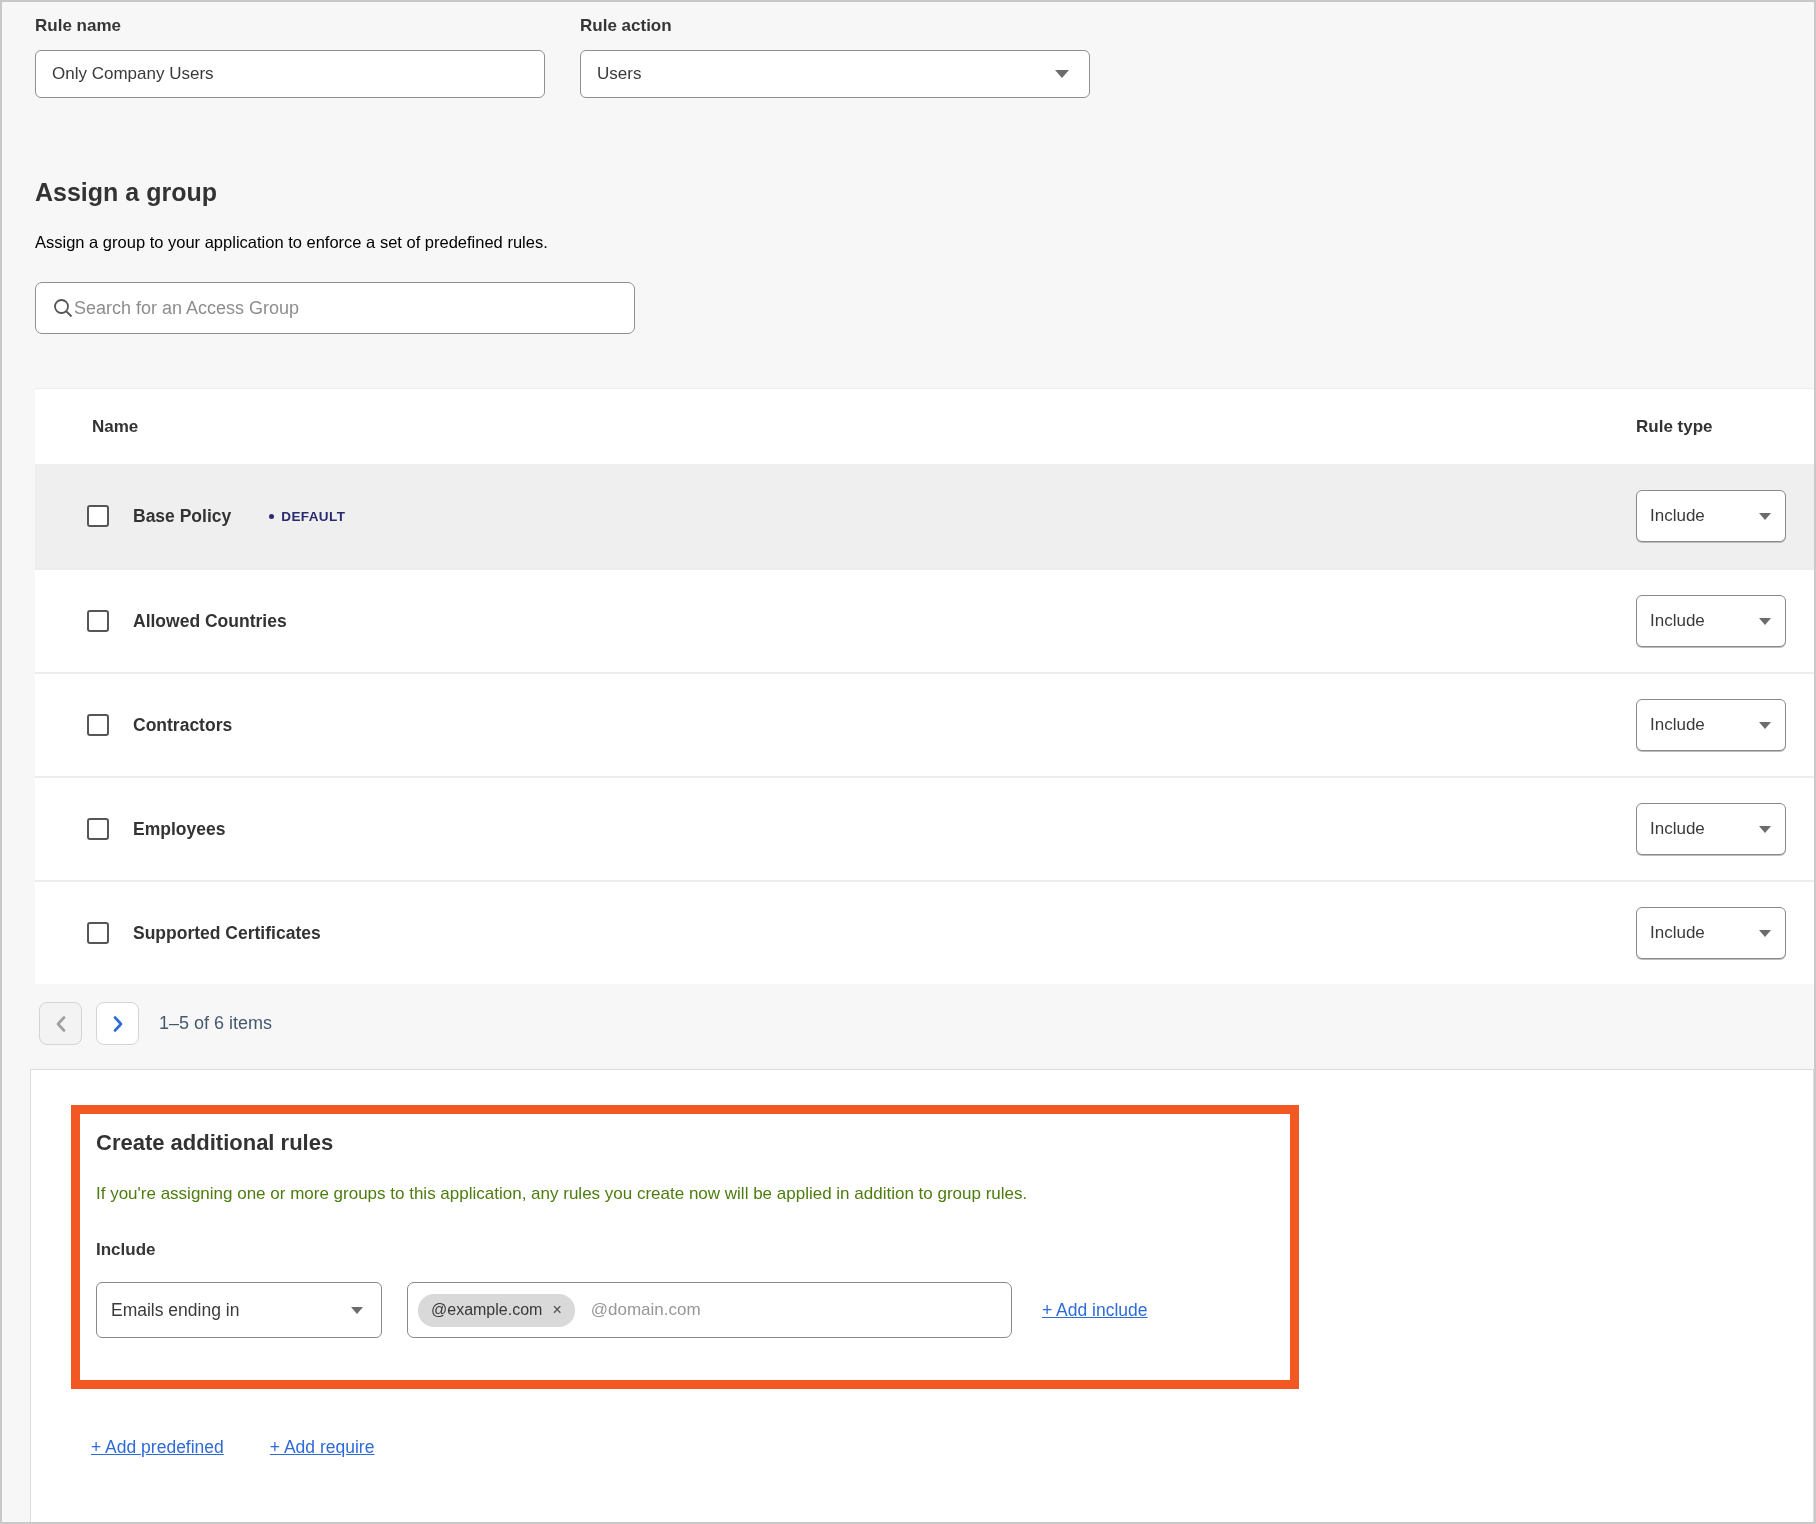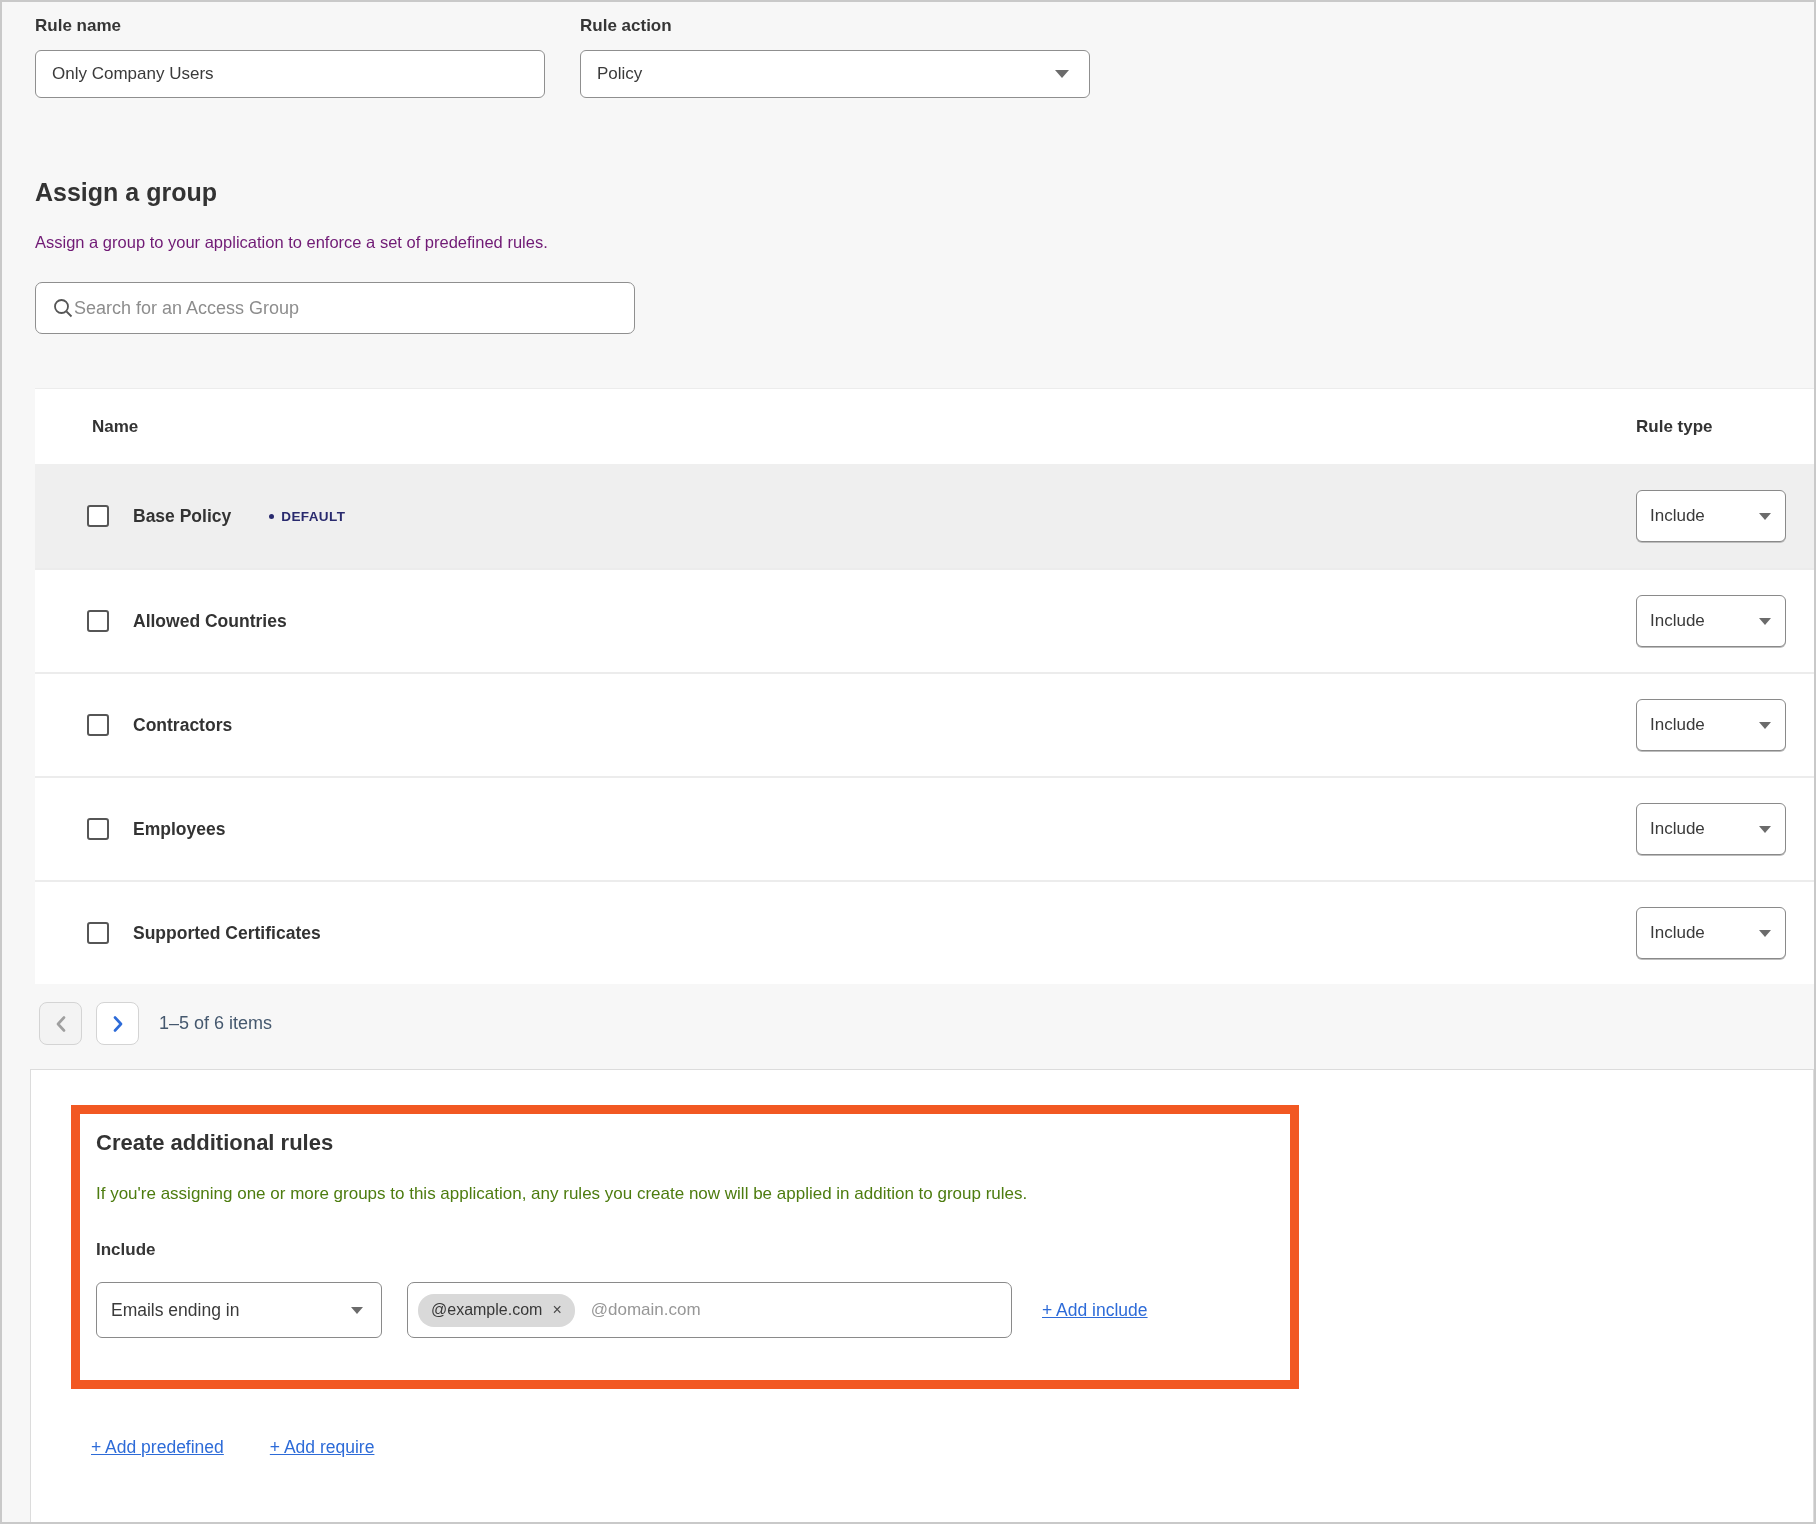--- a/index.html
+++ b/index.html
@@ -31,21 +31,21 @@
   }
   .caret {
     width: 0; height: 0;
     border-left: 7px solid transparent; border-right: 7px solid transparent;
     border-top: 8px solid #6b6b6b;
   }
   .caret.small { border-left-width: 6px; border-right-width: 6px; border-top-width: 7px; }
 
   
   .section-heading { font-size: 25px; font-weight: 700; color:#333; margin: 80px 0 0 33px; }
-  .section-desc { font-size: 16.5px; color: #701a75; margin: 26px 0 0 33px; }
+  .section-desc { font-size: 16.5px; color: #000000; margin: 26px 0 0 33px; }
   .searchbox {
     width: 600px; height: 52px; background:#fff;
     border: 1px solid #8f8f8f; border-radius: 7px;
     display:flex; align-items:center; padding: 0 16px;
     margin: 30px 0 0 33px;
   }
   .searchbox svg { flex: 0 0 auto; }
   .searchbox input {
     border:none; outline:none; flex:1; font-size:18px; color:#3a3a3a;
     font-family: inherit; background: transparent;
@@ -139,21 +139,21 @@
 <div class="page">
 
   <div class="top-form">
     <div>
       <label class="field-label">Rule name</label>
       <input class="textbox" type="text" value="Only Company Users" style="">
     </div>
     <div>
       <label class="field-label">Rule action</label>
       <div class="selectbox">
-        <span>Policy</span>
+        <span>Users</span>
         <span class="caret"></span>
       </div>
     </div>
   </div>
 
   <h2 class="section-heading">Assign a group</h2>
   <p class="section-desc">Assign a group to your application to enforce a set of predefined rules.</p>
 
   <div class="searchbox">
     <svg width="22" height="22" viewBox="0 0 22 22">

